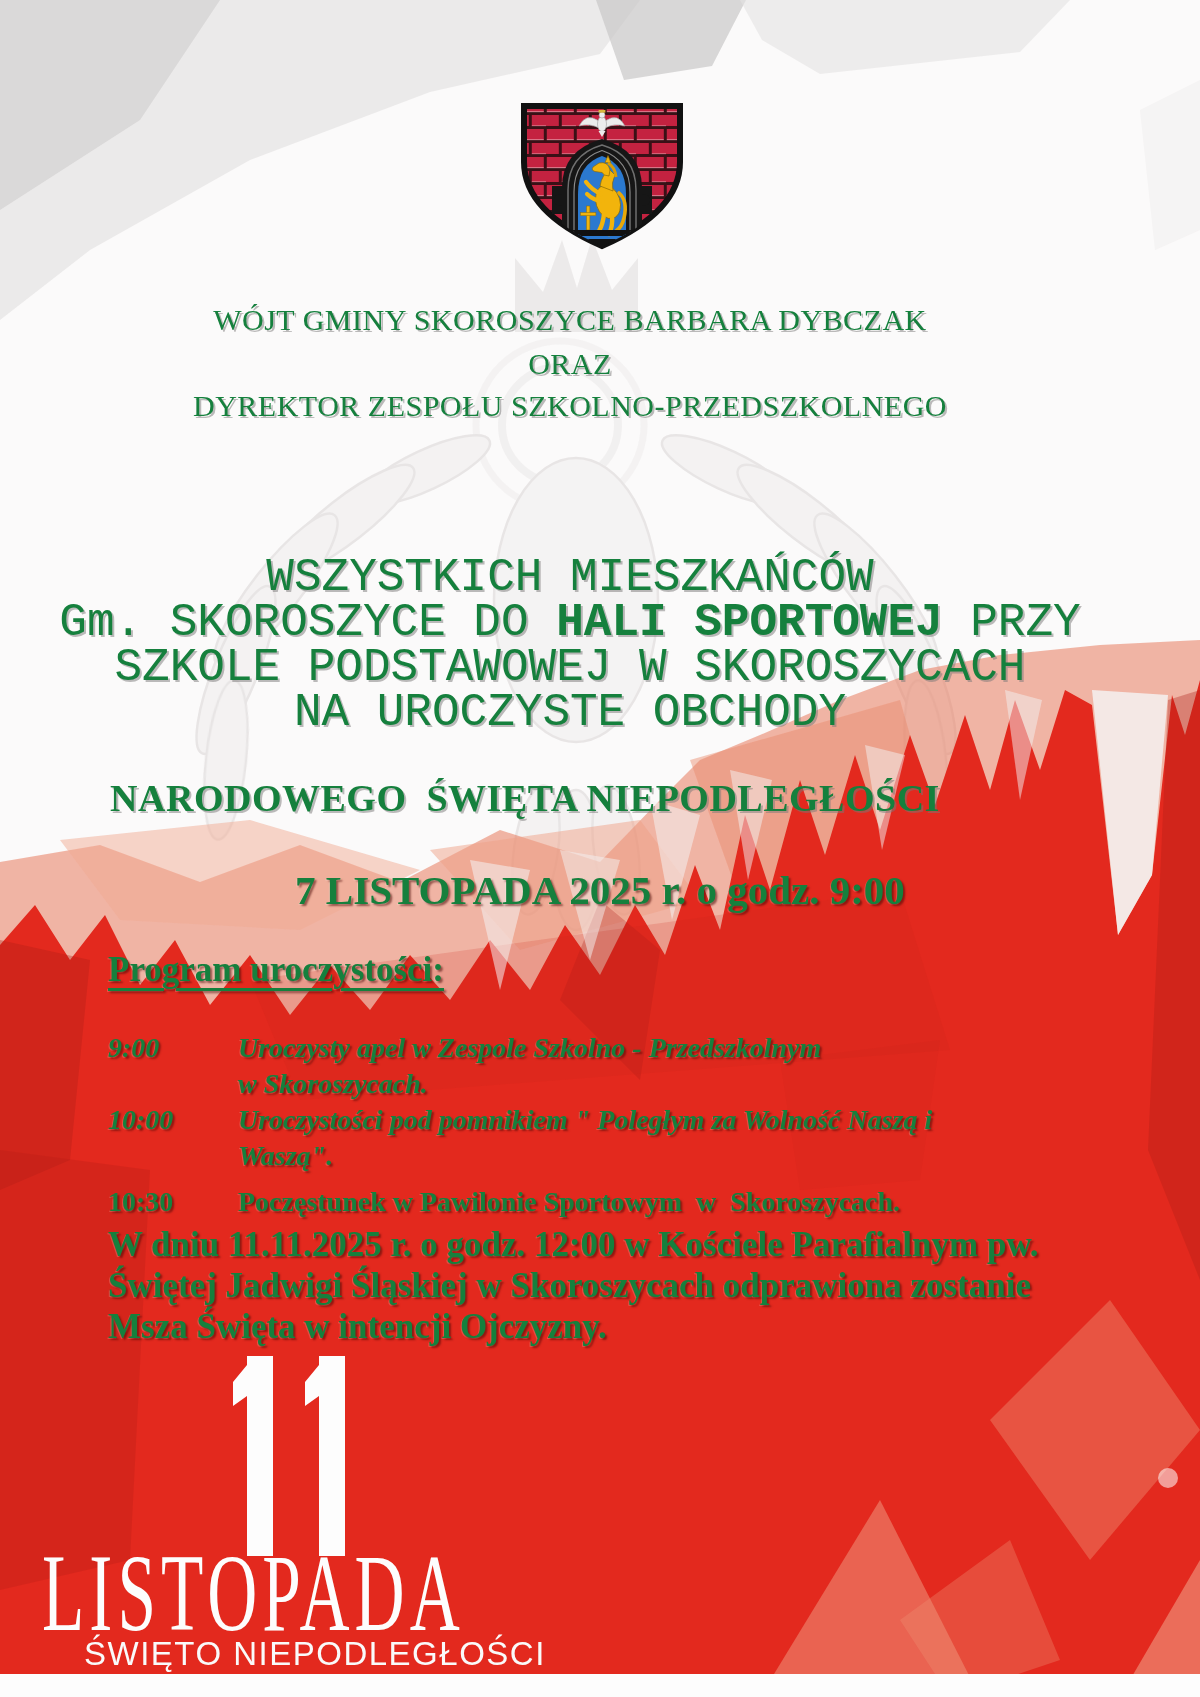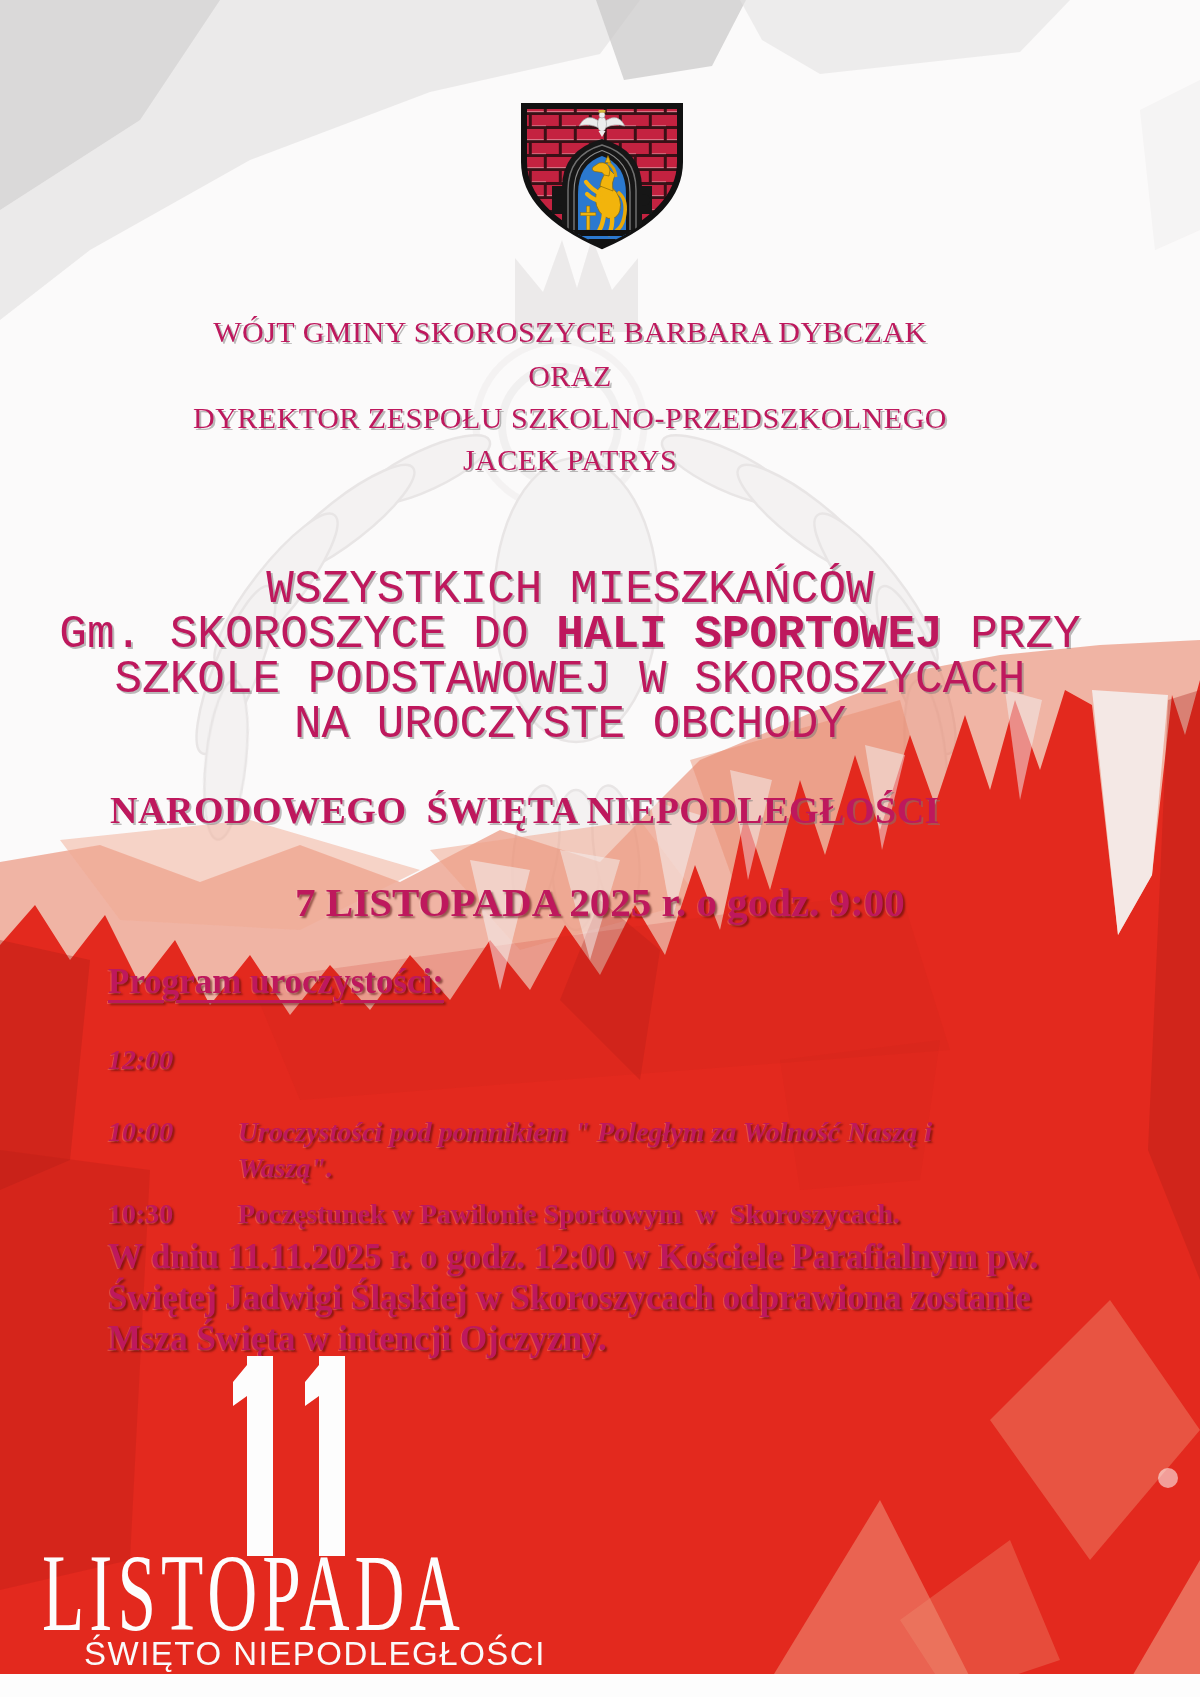--- a/index.html
+++ b/index.html
@@ -1,21 +1,21 @@
 <!DOCTYPE html>
 <html><head>
 <meta charset="utf-8">
 <style>
   html,body{margin:0;padding:0;background:#777;}
   .stage{position:relative;width:1200px;height:1697px;overflow:hidden;background:#fbfafa;
          font-family:"Liberation Serif",serif;margin:0 auto;}
   .abs{position:absolute;}
   .bg-svg{position:absolute;left:0;top:0;width:1200px;height:1697px;}
   .ctr{text-align:center;}
-  .ink{color:#be185d;margin-top:12px;}
+  .ink{color:#15803d;}
   .emboss{text-shadow:2px 2px 0 rgba(122,119,119,.5);}
   .emboss-red{text-shadow:2px 2px 2px rgba(72,10,6,.55),-1px 1px 0 rgba(255,255,255,.18);}
   .h-line{left:40px;width:1060px;font-size:30px;line-height:40px;letter-spacing:.5px;}
   .verb{left:40px;width:1060px;top:508px;font-size:28px;font-weight:bold;letter-spacing:11px;}
   .inv{left:40px;width:1060px;font-size:46px;line-height:45px;font-family:Liberation Mono, monospace;}
   .inv b{font-weight:bold;}
   .title{left:20px;width:1010px;top:776px;font-size:38px;font-weight:bold;letter-spacing:.5px;
          white-space:pre-wrap;}
   .date{left:60px;width:1080px;top:866px;font-size:41px;font-weight:bold;}
   .prog-head{left:108px;top:950px;font-size:35px;font-weight:bold;
@@ -168,33 +168,34 @@
       <g fill="#111">
         <rect x="50" y="130" width="72" height="6"></rect>
         <rect x="46" y="139" width="80" height="14"></rect>
       </g>
     </g>
   </svg>
 
   <div class="abs ctr ink emboss h-line" style="top:300px;">WÓJT GMINY SKOROSZYCE BARBARA DYBCZAK</div>
   <div class="abs ctr ink emboss h-line" style="top:344px;">ORAZ</div>
   <div class="abs ctr ink emboss h-line" style="top:386px;">DYREKTOR ZESPOŁU SZKOLNO-PRZEDSZKOLNEGO</div>
-  <div class="abs ctr ink emboss h-line" style="top:428px;">JACEK PATRYS</div>
 
   <div class="abs ctr ink emboss inv" style="top:556px;">WSZYSTKICH MIESZKAŃCÓW</div>
   <div class="abs ctr ink emboss inv" style="top:601px;text-align:center;"><span style="white-space:pre">Gm. SKOROSZYCE DO </span><b style="white-space:pre">HALI SPORTOWEJ</b><span style="white-space:pre"> PRZY</span></div>
   <div class="abs ctr ink emboss inv" style="top:691px;">NA UROCZYSTE OBCHODY</div>
   <div class="abs ctr ink emboss inv" style="top:646px;">SZKOLE PODSTAWOWEJ W SKOROSZYCACH</div>
 
   <div class="abs ctr ink emboss title">NARODOWEGO  ŚWIĘTA NIEPODLEGŁOŚCI</div>
   <div class="abs ctr ink emboss-red date">7 LISTOPADA 2025 r. o godz. 9:00</div>
 
   <div class="abs ink emboss-red prog-head">Program uroczystości:</div>
 
-  <div class="abs ink emboss-red row-time it" style="top:1032px;">12:00</div>
+  <div class="abs ink emboss-red row-time it" style="top:1032px;">9:00</div>
+  <div class="abs ink emboss-red row-desc it" style="top:1030px;">Uroczysty apel w Zespole Szkolno - Przedszkolnym
+w Skoroszycach.</div>
 
   <div class="abs ink emboss-red row-time it" style="top:1104px;">10:00</div>
   <div class="abs ink emboss-red row-desc it" style="top:1102px;">Uroczystości pod pomnikiem " Poległym za Wolność Naszą i
 Waszą".</div>
 
   <div class="abs ink emboss-red row-time" style="top:1186px;">10:30</div>
   <div class="abs ink emboss-red row-desc" style="top:1184px;">Poczęstunek w Pawilonie Sportowym  w  Skoroszycach.</div>
 
   <div class="abs ink emboss-red note">W dniu 11.11.2025 r. o godz. 12:00 w Kościele Parafialnym pw.
 Świętej Jadwigi Śląskiej w Skoroszycach odprawiona zostanie

